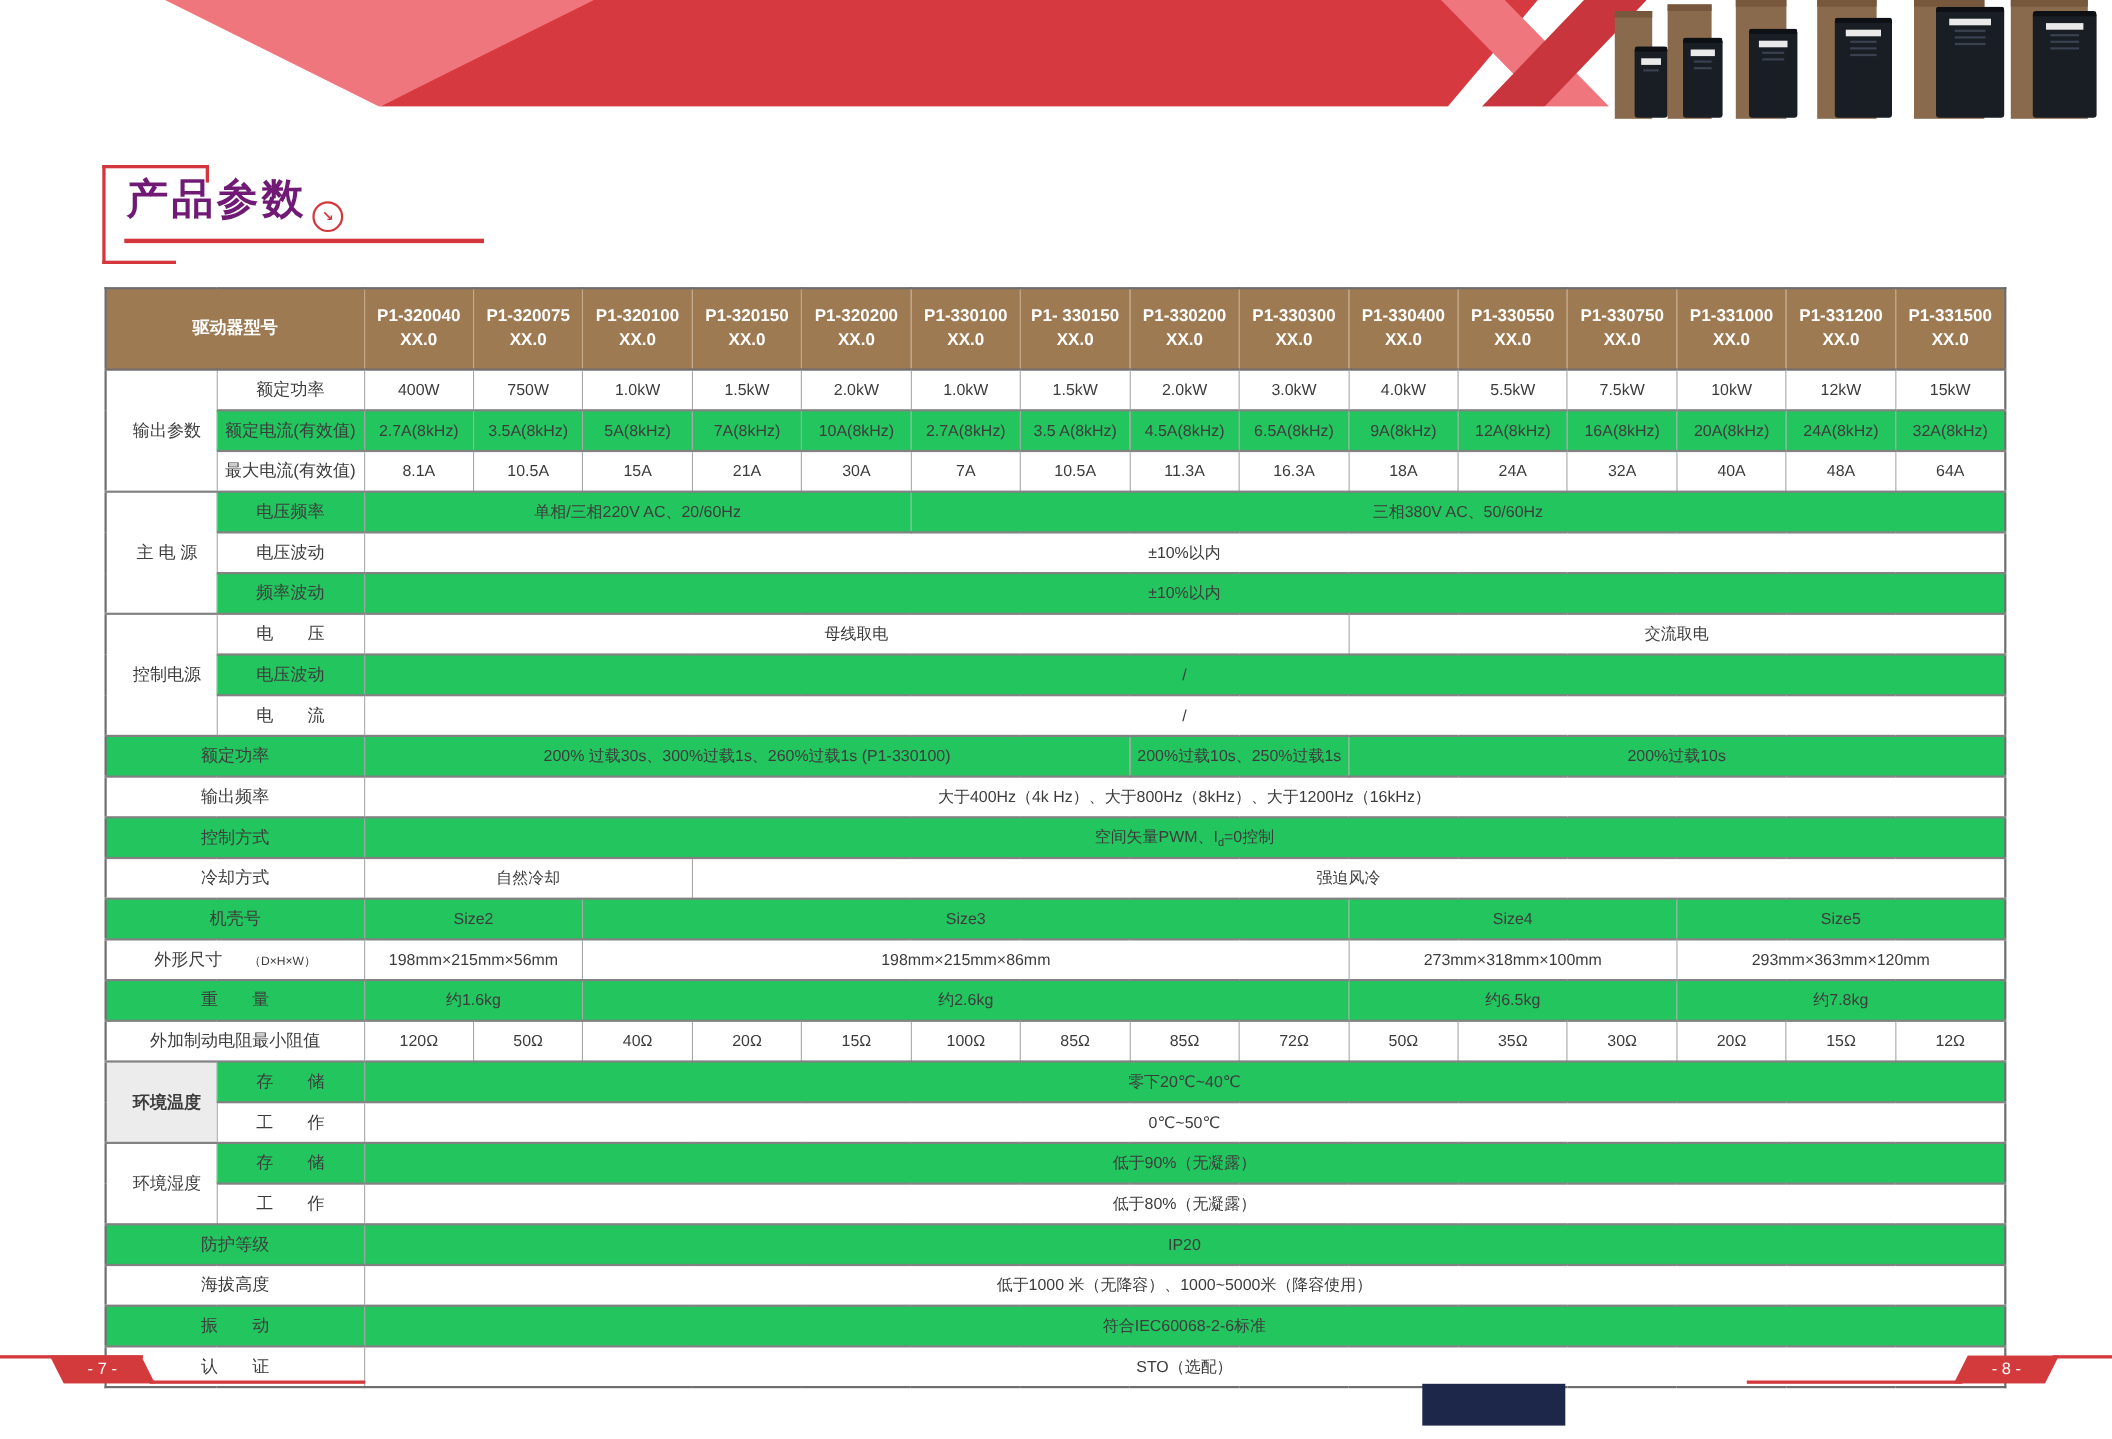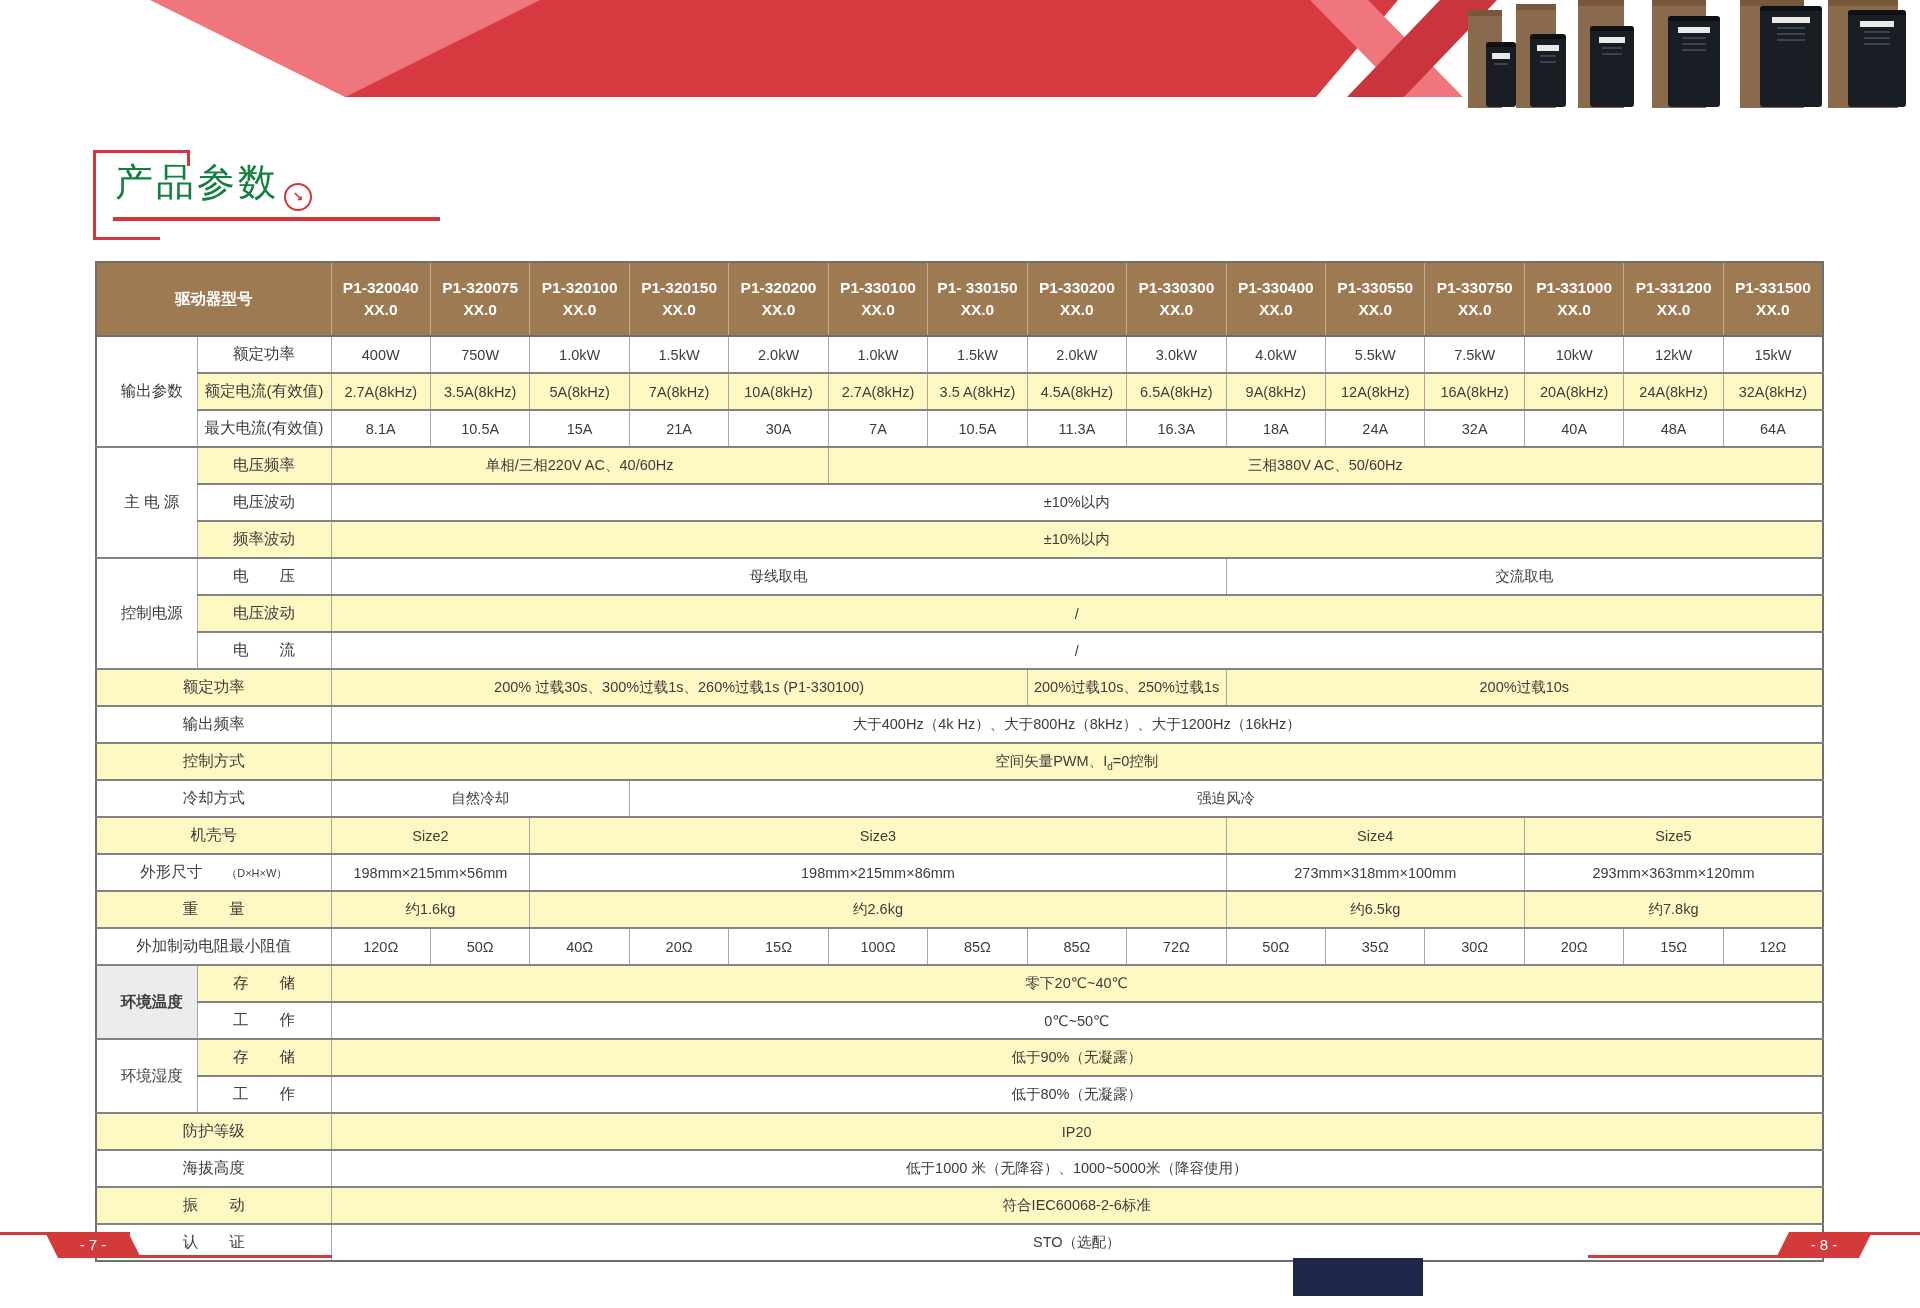--- a/index.html
+++ b/index.html
@@ -20,41 +20,41 @@
   .photo .drive i{display:block;margin:6px auto 0 auto;width:60%;height:6px;background:#e9e9e9;}
   .photo .drive em{display:block;margin:4px auto 0 auto;width:46%;height:2px;background:#3a4250;}
   
   .tl{position:absolute;background:#d4373b;}
   .frame-top{left:93px;top:150px;width:97px;height:3px;}
   .frame-tick{left:187px;top:150px;width:3px;height:16px;}
   .frame-left{left:93px;top:150px;width:3px;height:90px;}
   .frame-bottom{left:93px;top:237px;width:67px;height:3px;}
   .title-underline{left:113px;top:217px;width:327px;height:4px;}
   .page-title{
-    position:absolute;left:115px;top:163px;font-size:38px;font-weight:normal;
-    color:#15803d;letter-spacing:3px;line-height:1;
+    position:absolute;left:115px;top:163px;font-size:38px;font-weight:bold;
+    color:#701a75;letter-spacing:3px;line-height:1;
   }
   .title-icon{
     position:absolute;left:284px;top:183px;width:24px;height:24px;border:2px solid #d4373b;
     border-radius:50%;color:#d4373b;font-size:13px;font-weight:bold;line-height:24px;text-align:center;
   }
   
   table.spec{
     position:absolute;left:95px;top:261px;width:1729px;table-layout:fixed;
     border-collapse:collapse;background:#fff;border:2px solid #6e6e6e;
   }
   table.spec th{
     background:#9e7a52;color:#ffffff;font-weight:bold;font-size:15.5px;line-height:1.4;
     border-right:1px solid #c3ac8e;border-bottom:2px solid #6e6e6e;height:72px;padding:0;text-align:center;
   }
   table.spec td{
     border-right:1px solid #a8a8a8;border-top:2px solid #828282;height:35px;padding:0 2px;
     text-align:center;vertical-align:middle;background:#ffffff;
   }
-  table.spec tr.alt td{background:#fef9c3;}
+  table.spec tr.alt td{background:#22c55e;}
   table.spec td.gcell{background:#ffffff !important;font-size:15.5px;padding-left:12px;}
   table.spec td.gcell.shade{background:#ececec !important;font-weight:bold;}
   table.spec td.lcell{font-size:15.5px;}
   table.spec td.val{font-size:14.5px;}
   table.spec .small{font-size:11px;margin-left:24px;}
   table.spec sub{font-size:10px;}
   
   .ft{position:absolute;background:#d23a3c;}
   .ft-line-l1{left:0;top:1232px;width:130px;height:3px;}
   .ft-line-l2{left:136px;top:1255px;width:196px;height:3px;}
@@ -202,21 +202,21 @@
         <td class="val">18A</td>
         <td class="val">24A</td>
         <td class="val">32A</td>
         <td class="val">40A</td>
         <td class="val">48A</td>
         <td class="val">64A</td>
       </tr>
       <tr class="alt">
         <td class="gcell" rowspan="3">主 电 源</td>
         <td class="lcell"><span>电压频率</span></td>
-        <td class="val" colspan="5">单相/三相220V AC、40/60Hz</td>
+        <td class="val" colspan="5">单相/三相220V AC、20/60Hz</td>
         <td class="val" colspan="10">三相380V AC、50/60Hz</td>
       </tr>
       <tr>
         <td class="lcell"><span>电压波动</span></td>
         <td class="val" colspan="15">±10%以内</td>
       </tr>
       <tr class="alt">
         <td class="lcell"><span>频率波动</span></td>
         <td class="val" colspan="15">±10%以内</td>
       </tr>

